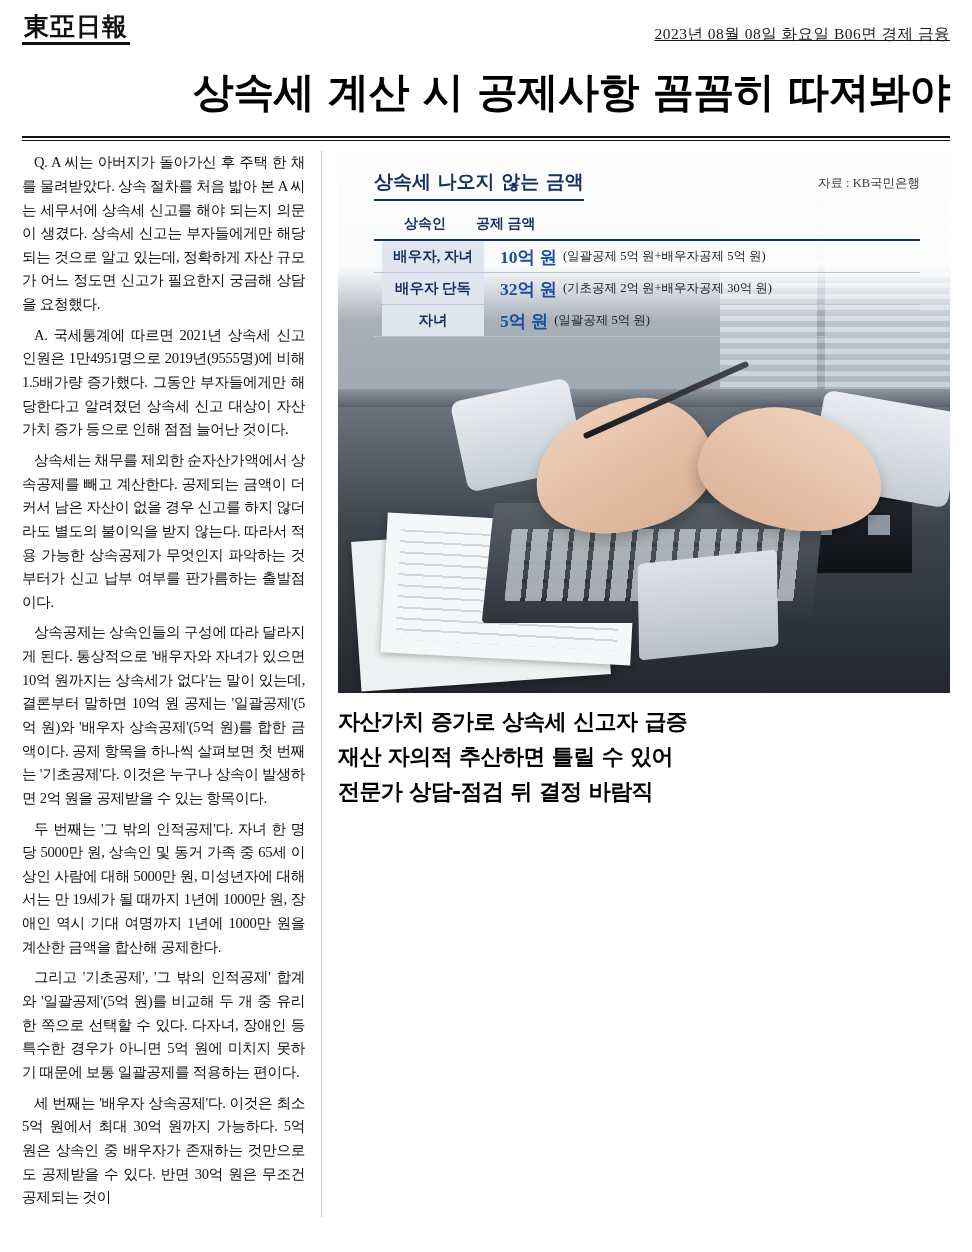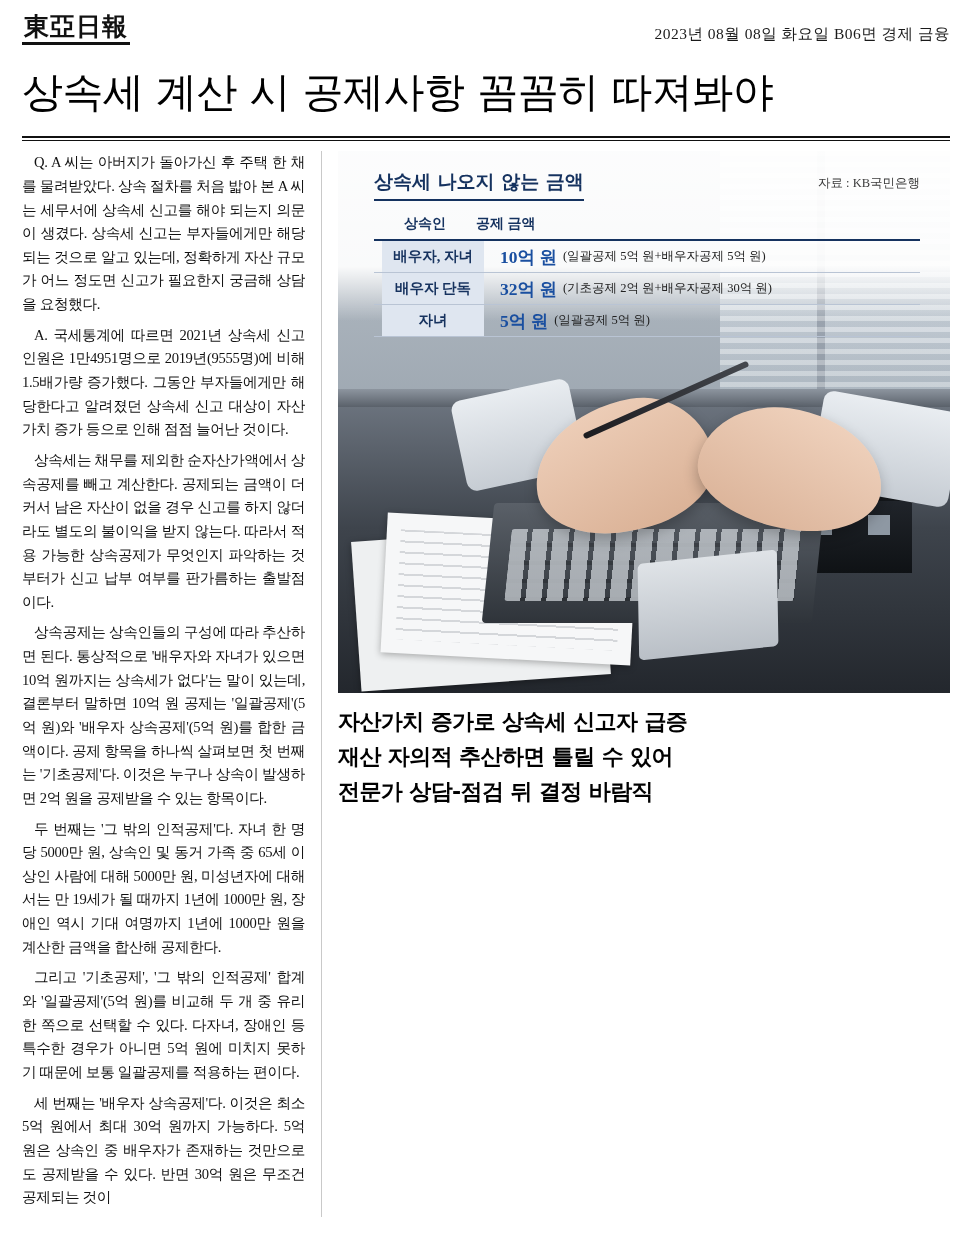--- a/index.html
+++ b/index.html
@@ -38,26 +38,27 @@
     border-bottom: 3px solid #111;
     padding: 0 2px 2px 2px;
     line-height: 1.05;
   }
   .issue-line {
     font-size: 15.5px;
     color: #1a1a1a;
     letter-spacing: 0.5px;
     margin-top: 10px;
     white-space: nowrap;
+    text-decoration: underline;
   }
   
   .headline {
-    text-align: left;
+    text-align: right;
     font-family: "DejaVu Serif", serif;
-    font-weight: normal;
+    font-weight: bold;
     font-size: 41px;
     letter-spacing: -0.5px;
     margin: 14px 0 16px 0;
     color: #000;
   }
   .rule-thick {
     border-top: 2px solid #111;
     margin: 0 0 2px 0;
   }
   .rule-thin {
@@ -319,21 +320,21 @@
 
   <div class="rule-thick"></div>
   <div class="rule-thin"></div>
 
   <div class="top-area">
 
     <div class="col-left">
       <p class="body-p">Q. A 씨는 아버지가 돌아가신 후 주택 한 채를 물려받았다. 상속 절차를 처음 밟아 본 A 씨는 세무서에 상속세 신고를 해야 되는지 의문이 생겼다. 상속세 신고는 부자들에게만 해당되는 것으로 알고 있는데, 정확하게 자산 규모가 어느 정도면 신고가 필요한지 궁금해 상담을 요청했다.</p>
       <p class="body-p">A. 국세통계에 따르면 2021년 상속세 신고 인원은 1만4951명으로 2019년(9555명)에 비해 1.5배가량 증가했다. 그동안 부자들에게만 해당한다고 알려졌던 상속세 신고 대상이 자산 가치 증가 등으로 인해 점점 늘어난 것이다.</p>
       <p class="body-p">상속세는 채무를 제외한 순자산가액에서 상속공제를 빼고 계산한다. 공제되는 금액이 더 커서 남은 자산이 없을 경우 신고를 하지 않더라도 별도의 불이익을 받지 않는다. 따라서 적용 가능한 상속공제가 무엇인지 파악하는 것부터가 신고 납부 여부를 판가름하는 출발점이다.</p>
-      <p class="body-p">상속공제는 상속인들의 구성에 따라 추산하면 된다. 통상적으로 '배우자와 자녀가 있으면 10억 원까지는 상속세가 없다'는 말이 있는데, 결론부터 말하면 10억 원 공제는 '일괄공제'(5억 원)와 '배우자 상속공제'(5억 원)를 합한 금액이다. 공제 항목을 하나씩 살펴보면 첫 번째는 '기초공제'다. 이것은 누구나 상속이 발생하면 2억 원을 공제받을 수 있는 항목이다.</p>
+      <p class="body-p">상속공제는 상속인들의 구성에 따라 달라지게 된다. 통상적으로 '배우자와 자녀가 있으면 10억 원까지는 상속세가 없다'는 말이 있는데, 결론부터 말하면 10억 원 공제는 '일괄공제'(5억 원)와 '배우자 상속공제'(5억 원)를 합한 금액이다. 공제 항목을 하나씩 살펴보면 첫 번째는 '기초공제'다. 이것은 누구나 상속이 발생하면 2억 원을 공제받을 수 있는 항목이다.</p>
       <p class="body-p">두 번째는 '그 밖의 인적공제'다. 자녀 한 명당 5000만 원, 상속인 및 동거 가족 중 65세 이상인 사람에 대해 5000만 원, 미성년자에 대해서는 만 19세가 될 때까지 1년에 1000만 원, 장애인 역시 기대 여명까지 1년에 1000만 원을 계산한 금액을 합산해 공제한다.</p>
       <p class="body-p">그리고 '기초공제', '그 밖의 인적공제' 합계와 '일괄공제'(5억 원)를 비교해 두 개 중 유리한 쪽으로 선택할 수 있다. 다자녀, 장애인 등 특수한 경우가 아니면 5억 원에 미치지 못하기 때문에 보통 일괄공제를 적용하는 편이다.</p>
       <p class="body-p">세 번째는 '배우자 상속공제'다. 이것은 최소 5억 원에서 최대 30억 원까지 가능하다. 5억 원은 상속인 중 배우자가 존재하는 것만으로도 공제받을 수 있다. 반면 30억 원은 무조건 공제되는 것이</p>
     </div>
 
     <div class="photo-area">
       <div class="photo">
         <div class="scene-wall"></div>
         <div class="scene-window"></div>
         <div class="scene-blind"></div>

